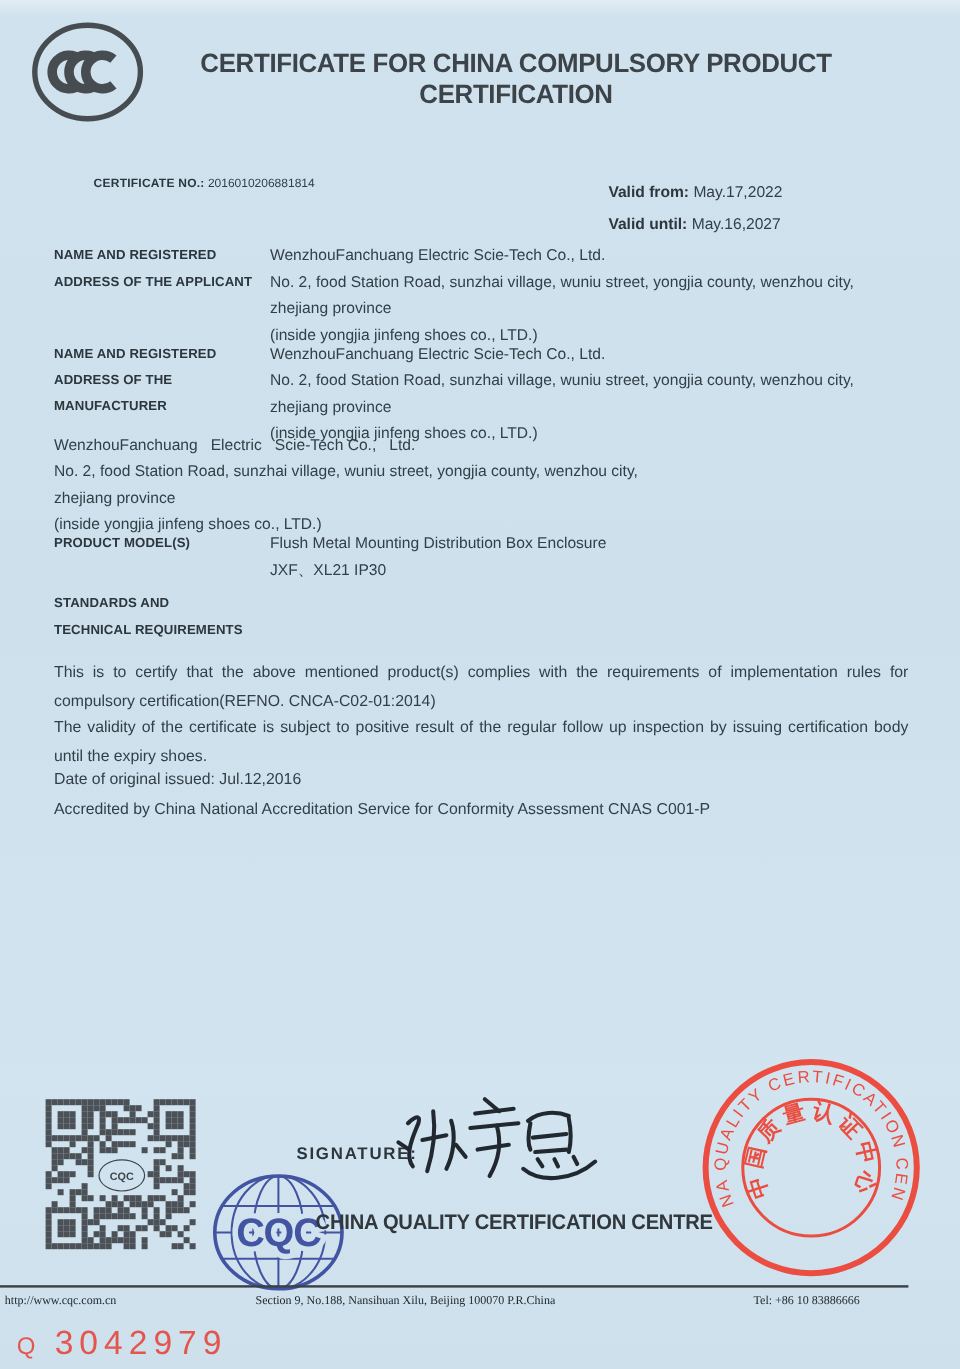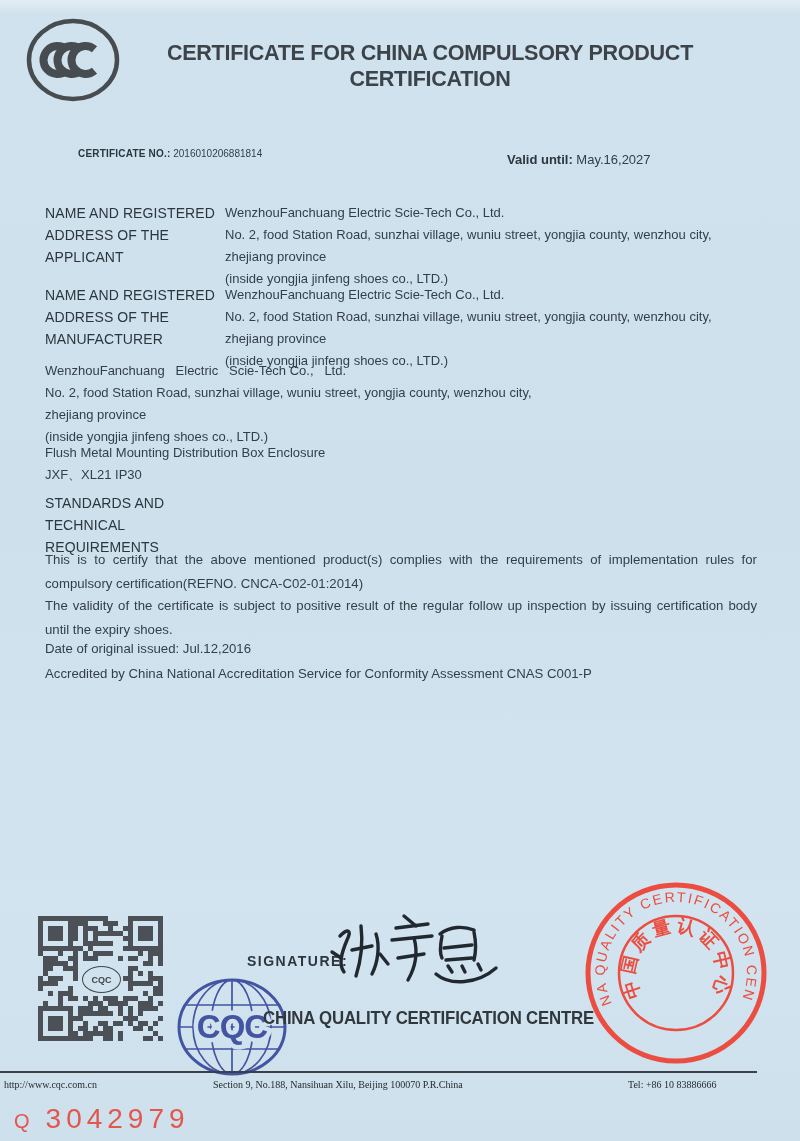--- a/index.html
+++ b/index.html
@@ -12,21 +12,21 @@
   
   .title{left:112px;top:40px;width:636px;text-align:center;font-size:22px;font-weight:bold;
          color:#3c4349;letter-spacing:-0.3px;transform:scaleX(0.98);}
   
   .certno{left:78px;top:148px;font-size:10px;}
   .certno b{letter-spacing:0.2px;color:#2c363d;}
   .valid{left:507px;top:146px;font-size:13px;line-height:27px;}
   .valid b{color:#2c363d;}
   
   .field{left:45px;width:712px;display:flex;}
-  .flabel{width:180px;font-size:14px;font-weight:normal;line-height:22px;color:#2c363d;
+  .flabel{width:180px;font-size:11px;font-weight:bold;line-height:22px;color:#2c363d;
           white-space:pre-line;letter-spacing:0.1px;}
   .fvalue{width:532px;font-size:13px;line-height:22px;white-space:pre-wrap;}
   
   .para{left:45px;width:712px;font-size:13.2px;line-height:23.5px;text-align:justify;}
   .para.nojust{text-align:left;}
   
   .qrnote{left:45px;top:879px;width:612px;text-align:center;font-size:10.8px;color:#2e353b;}
   
   .qr{left:38px;top:916px;width:125px;height:125px;}
   .qr i{position:absolute;width:5px;height:5px;background:#4b5156;}
@@ -63,20 +63,24 @@
 
   <div class="abs title">CERTIFICATE FOR CHINA COMPULSORY PRODUCT CERTIFICATION</div>
 
   <div class="abs certno">
     <b>CERTIFICATE NO.:</b>
     <span>2016010206881814</span>
   </div>
 
   <div class="abs valid">
     <div>
+      <b>Valid from:</b>
+      <span>May.17,2022</span>
+    </div>
+    <div>
       <b>Valid until:</b>
       <span>May.16,2027</span>
     </div>
   </div>
 
   <div class="abs field" style="top:202px">
     <div class="flabel">NAME AND REGISTERED
 ADDRESS OF THE APPLICANT</div>
     <div class="fvalue">WenzhouFanchuang Electric Scie-Tech Co., Ltd.
 No. 2, food Station Road, sunzhai village, wuniu street, yongjia county, wenzhou city, zhejiang province
@@ -89,20 +93,21 @@
     <div class="fvalue">WenzhouFanchuang Electric Scie-Tech Co., Ltd.
 No. 2, food Station Road, sunzhai village, wuniu street, yongjia county, wenzhou city, zhejiang province
 (inside yongjia jinfeng shoes co., LTD.)</div>
   </div>
   <div class="abs field" style="top:360px">
     <div class="fvalue">WenzhouFanchuang   Electric   Scie-Tech Co.,   Ltd.
 No. 2, food Station Road, sunzhai village, wuniu street, yongjia county, wenzhou city, zhejiang province
 (inside yongjia jinfeng shoes co., LTD.)</div>
   </div>
   <div class="abs field" style="top:442px">
+    <div class="flabel">PRODUCT MODEL(S)</div>
     <div class="fvalue">Flush Metal Mounting Distribution Box Enclosure
 JXF、XL21 IP30</div>
   </div>
   <div class="abs field" style="top:492px">
     <div class="flabel">STANDARDS AND
 TECHNICAL REQUIREMENTS</div>
   </div>
 
   <div class="abs para" style="top:548px">This is to certify that the above mentioned product(s) complies with the requirements of implementation rules for compulsory certification(REFNO. CNCA-C02-01:2014)</div>
   <div class="abs para" style="top:594px">The validity of the certificate is subject to positive result of the regular follow up inspection by issuing certification body until the expiry shoes.</div>

